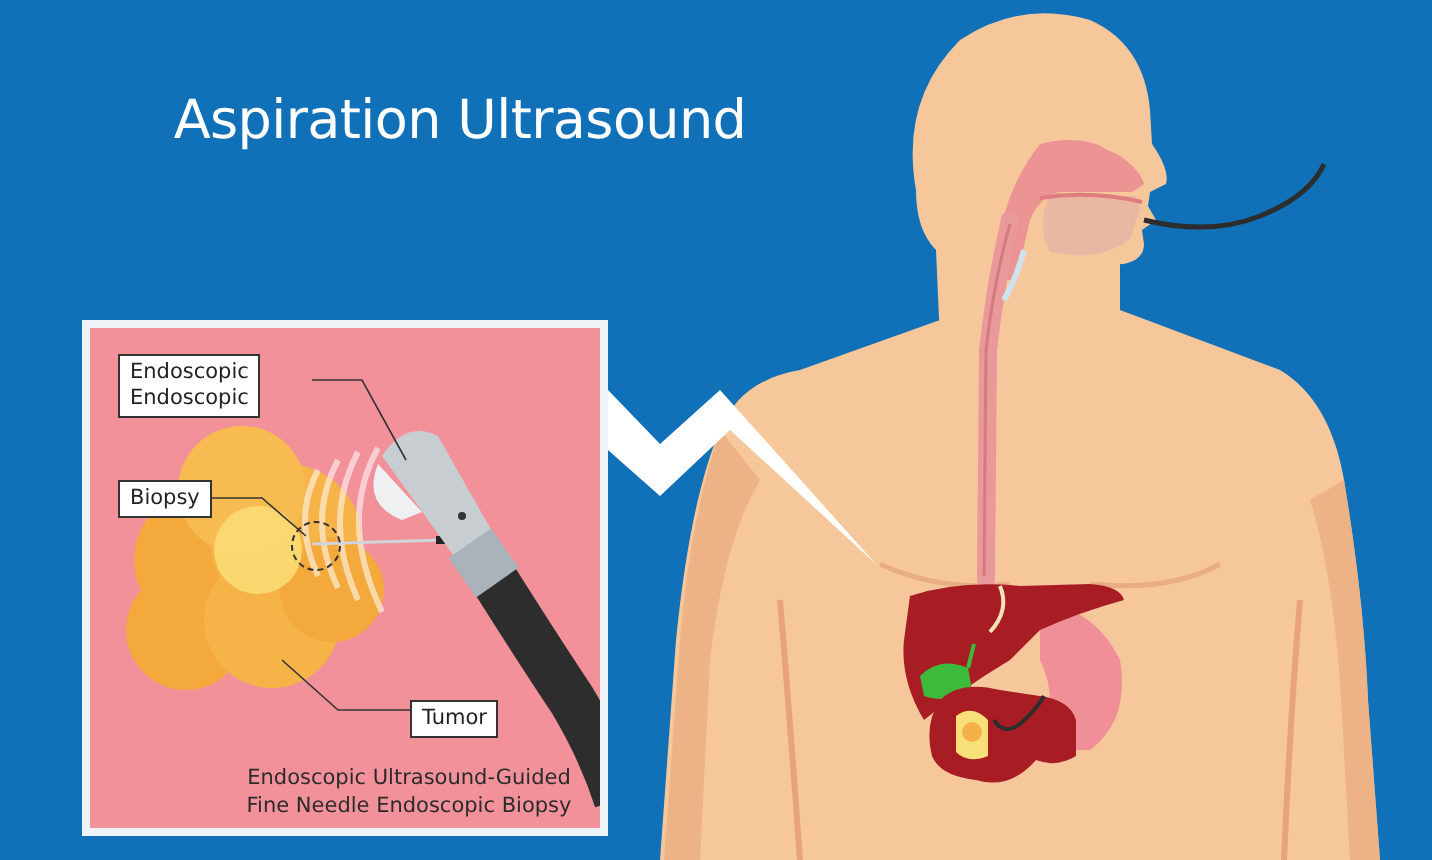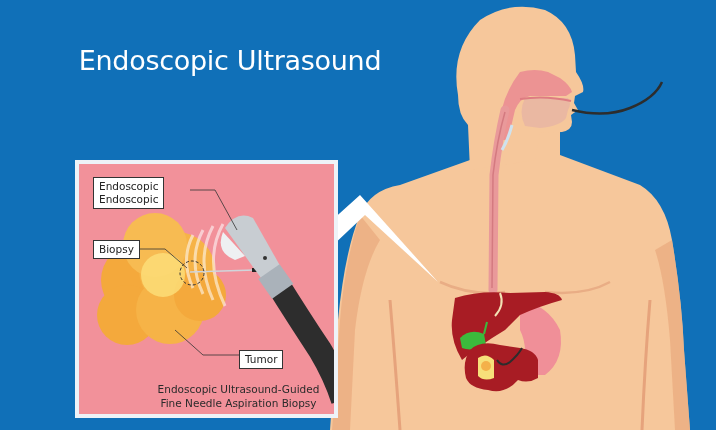--- a/index.html
+++ b/index.html
@@ -1,21 +1,21 @@
 <!DOCTYPE html>
 <html><head>
 <meta charset="utf-8">
 <style>
   html, body { margin: 0; padding: 0; }
   body { width: 716px; height: 430px; overflow: hidden; background: #1070b8; font-family: "DejaVu Sans", "Liberation Sans", sans-serif; }
   .stage { position: relative; width: 716px; height: 430px; background: #1070b8; overflow: hidden; }
   .title { position: absolute; left: 60px; top: 44px; width: 340px; text-align: center; color: #ffffff; font-size: 27px; line-height: 34px; font-weight: normal; letter-spacing: -0.3px; }
   .title div { white-space: nowrap; }
   .art { position: absolute; left: 0; top: 0; }
-  .panel { position: absolute; left: 41px; top: 160px; width: 263px; height: 258px; background: #f2919a; border: 4px solid #eef3f8; box-sizing: border-box; overflow: hidden; margin-left: 34px; }
+  .panel { position: absolute; left: 41px; top: 160px; width: 263px; height: 258px; background: #f2919a; border: 4px solid #eef3f8; box-sizing: border-box; overflow: hidden; }
   .label-box { position: absolute; background: #ffffff; border: 1px solid #333; color: #222; font-size: 10.5px; line-height: 13px; padding: 2px 5px; text-align: center; white-space: nowrap; }
   .caption { position: absolute; left: 0; width: 100%; top: 218px; text-align: center; color: #2b2b2b; font-size: 10.5px; line-height: 14px; padding-left: 32px; }
 </style>
 </head>
 <body>
 
 <div class="stage">
 
   <svg class="art" width="716" height="430" viewBox="0 0 716 430">
 
@@ -56,21 +56,21 @@
 
     <path d="M470 350 Q480 340 500 345 L520 348 Q535 350 538 360 L538 378 Q528 384 518 380 Q505 395 488 390 Q470 388 466 378 Q462 362 470 350 Z" fill="#a81c24"></path>
     <path d="M478 358 Q486 352 494 360 L494 378 Q484 382 478 376 Z" fill="#f7e07a"></path>
     <circle cx="486" cy="366" r="5" fill="#f4b14a"></circle>
     <path d="M497 360 Q502 368 510 362 Q518 355 522 348" stroke="#2d2d2d" stroke-width="2" fill="none"></path>
 
     <path d="M304 195 L330 222 L360 195 L438 282 L365 215 L330 248 L304 225 Z" fill="#ffffff"></path>
   </svg>
 
   <div class="title">
-    <div>Endoscopic Ultrasound</div>
+    <div>Aspiration Ultrasound</div>
   </div>
 
   <div class="panel">
     <svg width="263" height="258" viewBox="0 0 263 258" style="position:absolute;left:-4px;top:-4px;">
 
       <g>
         <circle cx="62" cy="120" r="36" fill="#f4a93c"></circle>
         <circle cx="102" cy="110" r="38" fill="#f6b347"></circle>
         <circle cx="80" cy="85" r="32" fill="#f7bb52"></circle>
         <circle cx="52" cy="155" r="30" fill="#f4a93c"></circle>
@@ -106,16 +106,16 @@
 
     <div class="label-box" style="left:14px;top:13px;">
       <div>Endoscopic</div>
       <div>Endoscopic</div>
     </div>
     <div class="label-box" style="left:14px;top:76px;">Biopsy</div>
     <div class="label-box" style="left:160px;top:186px;">Tumor</div>
 
     <div class="caption">
       <div>Endoscopic Ultrasound-Guided</div>
-      <div>Fine Needle Aspiration Biopsy</div>
+      <div>Fine Needle Endoscopic Biopsy</div>
     </div>
   </div>
 </div>
 
 </body></html>

